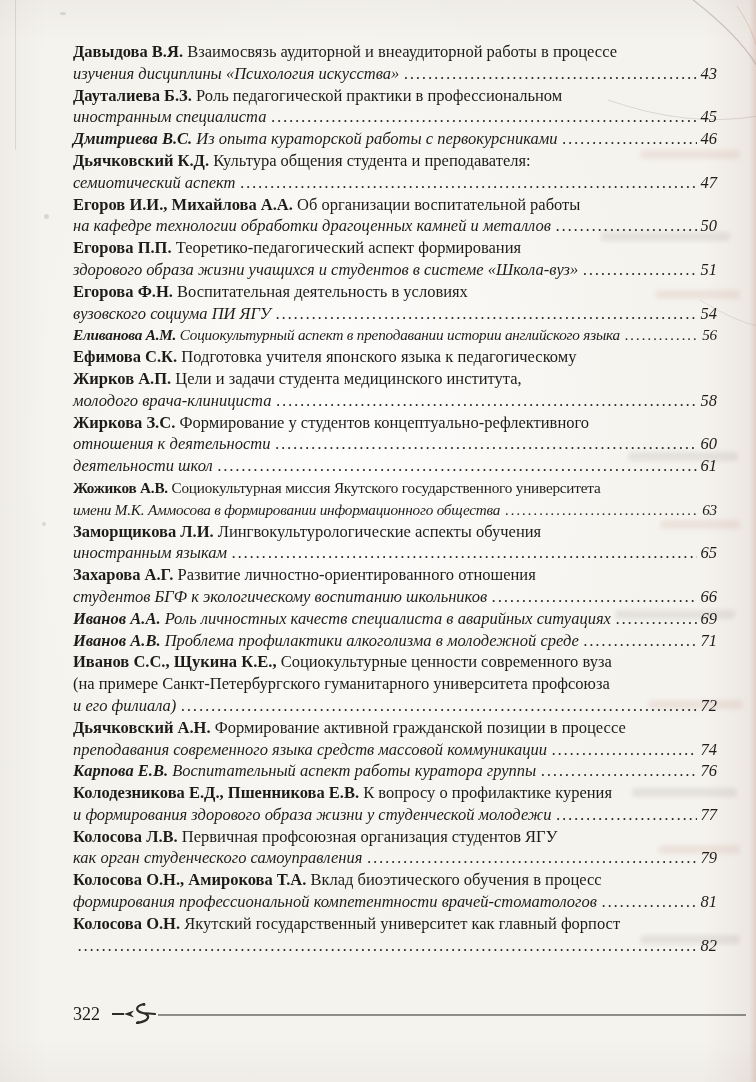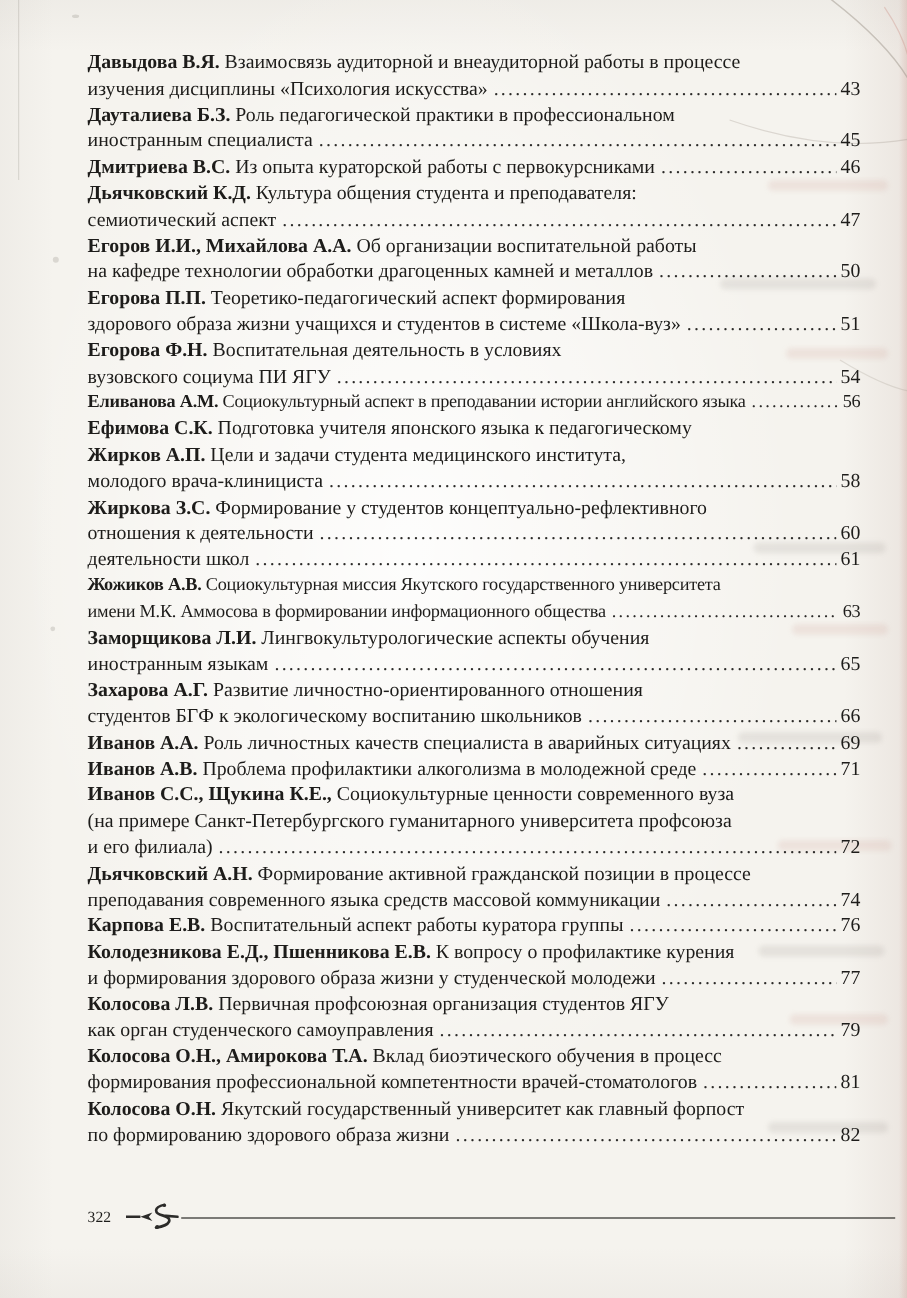--- a/index.html
+++ b/index.html
@@ -39,38 +39,38 @@
   
   .toc{
     position:absolute;top:41px;left:73px;width:644px;
   }
   .entry{margin:0;}
   .entry .line{
     font-size:16.5px;line-height:21.8px;white-space:nowrap;
   }
   .entry.condensed .line{font-size:15.2px;letter-spacing:-0.2px;}
   .authors{font-weight:bold;}
-  .leader-line{display:flex;align-items:baseline;}
+  .leader-line{display:flex;align-items:baseline;font-style:italic;}
   .leader-line .text{flex:0 0 auto;}
   .dots{
     flex:1 1 auto;overflow:hidden;white-space:nowrap;
     margin:0 4px 0 5px;color:#2b2a28;
   }
   .dots::before{
     content:"..........................................................................................................................................................";
     letter-spacing:1.9px;
   }
   .pagenum{flex:0 0 auto;text-align:right;}
 
   
   .footer{
     position:absolute;top:1001px;left:73px;width:673px;
     display:flex;align-items:center;
   }
-  .folio{font-size:13px;line-height:22px;flex:0 0 auto;}
+  .folio{font-size:18px;line-height:22px;flex:0 0 auto;}
   .ornament{flex:0 0 auto;margin:0 2px 0 10px;display:block;}
   .footer-rule{flex:1 1 auto;height:0;border-top:1.6px solid #2c2b29;transform:translateY(.5px);}
 </style>
 </head>
 <body>
 
 <div class="paper-tone"></div>
 
 <div class="artifacts">
   <div class="edge-right"></div>
@@ -267,21 +267,20 @@
       <div class="line"><span class="text"><span class="authors">Колосова О.Н., Амирокова Т.А.</span> Вклад биоэтического обучения в процесс</span></div>
       <div class="line leader-line">
         <span class="text">формирования профессиональной компетентности врачей-стоматологов</span>
         <span class="dots"></span>
         <span class="pagenum">81</span>
       </div>
     </div>
     <div class="entry">
       <div class="line"><span class="text"><span class="authors">Колосова О.Н.</span> Якутский государственный университет как главный форпост</span></div>
       <div class="line leader-line">
-        <span class="text">по формированию здорового образа жизни</span>
         <span class="dots"></span>
         <span class="pagenum">82</span>
       </div>
     </div>
   </div>
 
 <div class="footer">
   <span class="folio">322</span>
   <svg class="ornament" width="46" height="26" viewBox="0 0 46 26">
     <line x1="2" y1="13" x2="14" y2="13" stroke="#2c2b29" stroke-width="2"></line>

